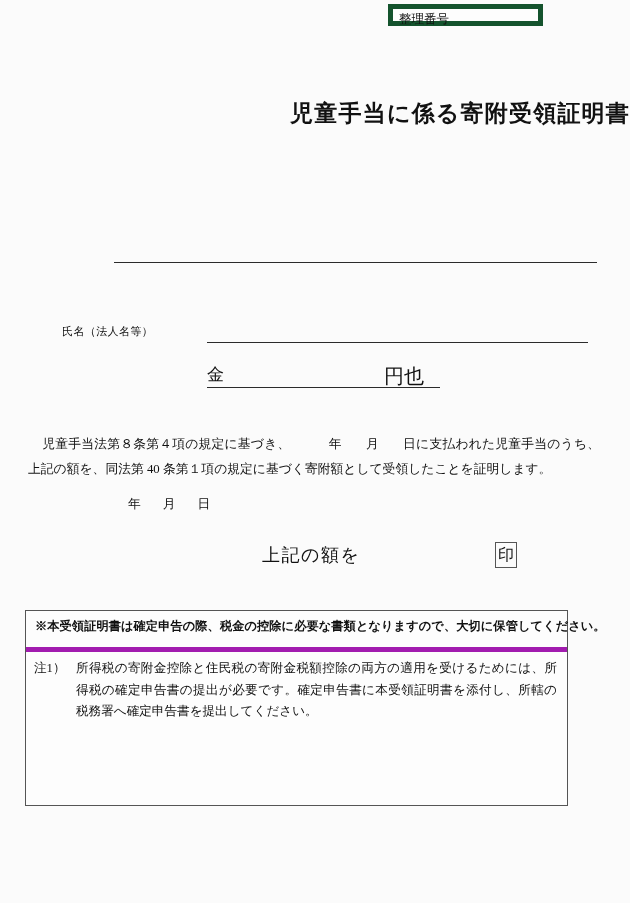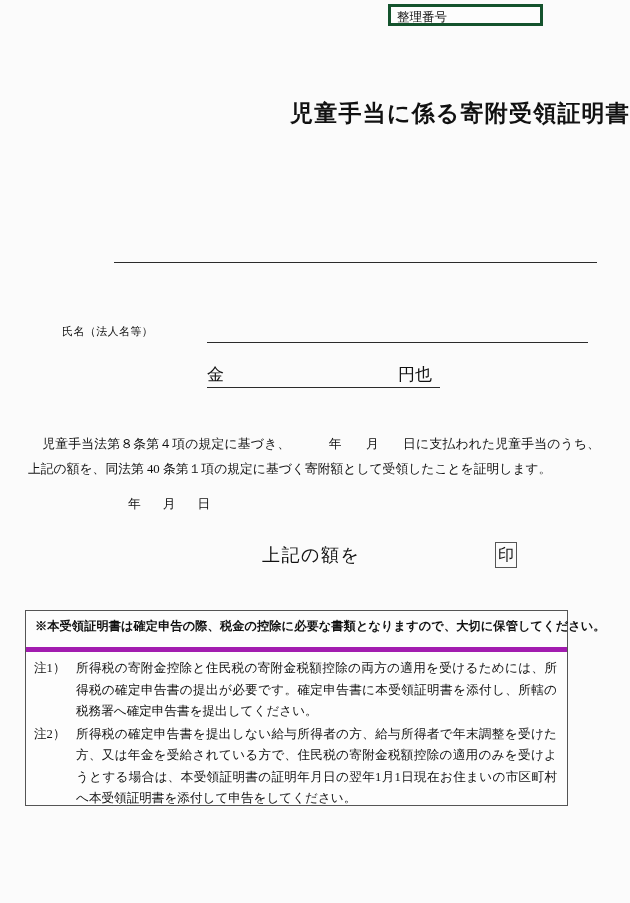--- a/index.html
+++ b/index.html
@@ -27,21 +27,21 @@
     font-size: 12.5px;
     letter-spacing: .2px;
     white-space: nowrap;
   }
   .ref-box {
     position: absolute;
     left: 388px;
     top: 4px;
     width: 155px;
     height: 22px;
-    border: 3px solid #14532d;
+    border: 5px solid #14532d;
     box-sizing: border-box;
     background: #fdfdfd;
   }
   .ref-box-label {
     position: absolute;
     left: 6px;
     top: 2px;
     font-size: 12.5px;
     white-space: nowrap;
   }
@@ -104,23 +104,23 @@
     height: 24px;
   }
   .amount-kin {
     position: absolute;
     left: 0;
     top: 0;
     font-size: 17px;
   }
   .amount-yen {
     position: absolute;
-    right: 8px;
+    right: 16px;
     top: 0;
-    font-size: 17px;
+    font-size: 20px;
     white-space: nowrap;
   }
 
   
   .body-para {
     position: absolute;
     left: 28px;
     top: 432px;
     width: 572px;
     font-size: 12.8px;
@@ -252,20 +252,16 @@
 
   <div class="notice-box">
     <div class="notice-top">
       <span class="notice-top-text">※本受領証明書は確定申告の際、税金の控除に必要な書類となりますので、大切に保管してください。</span>
     </div>
     <div class="notes-area">
       <div class="note-row">
         <span class="note-tag">注1）</span>
         <span class="note-text">所得税の寄附金控除と住民税の寄附金税額控除の両方の適用を受けるためには、所得税の確定申告書の提出が必要です。確定申告書に本受領証明書を添付し、所轄の税務署へ確定申告書を提出してください。</span>
       </div>
-      <div class="note-row">
-        <span class="note-tag">注2）</span>
-        <span class="note-text">所得税の確定申告書を提出しない給与所得者の方、給与所得者で年末調整を受けた方、又は年金を受給されている方で、住民税の寄附金税額控除の適用のみを受けようとする場合は、本受領証明書の証明年月日の翌年1月1日現在お住まいの市区町村へ本受領証明書を添付して申告をしてください。</span>
-      </div>
     </div>
   </div>
 
 </div>
 
 </body></html>

